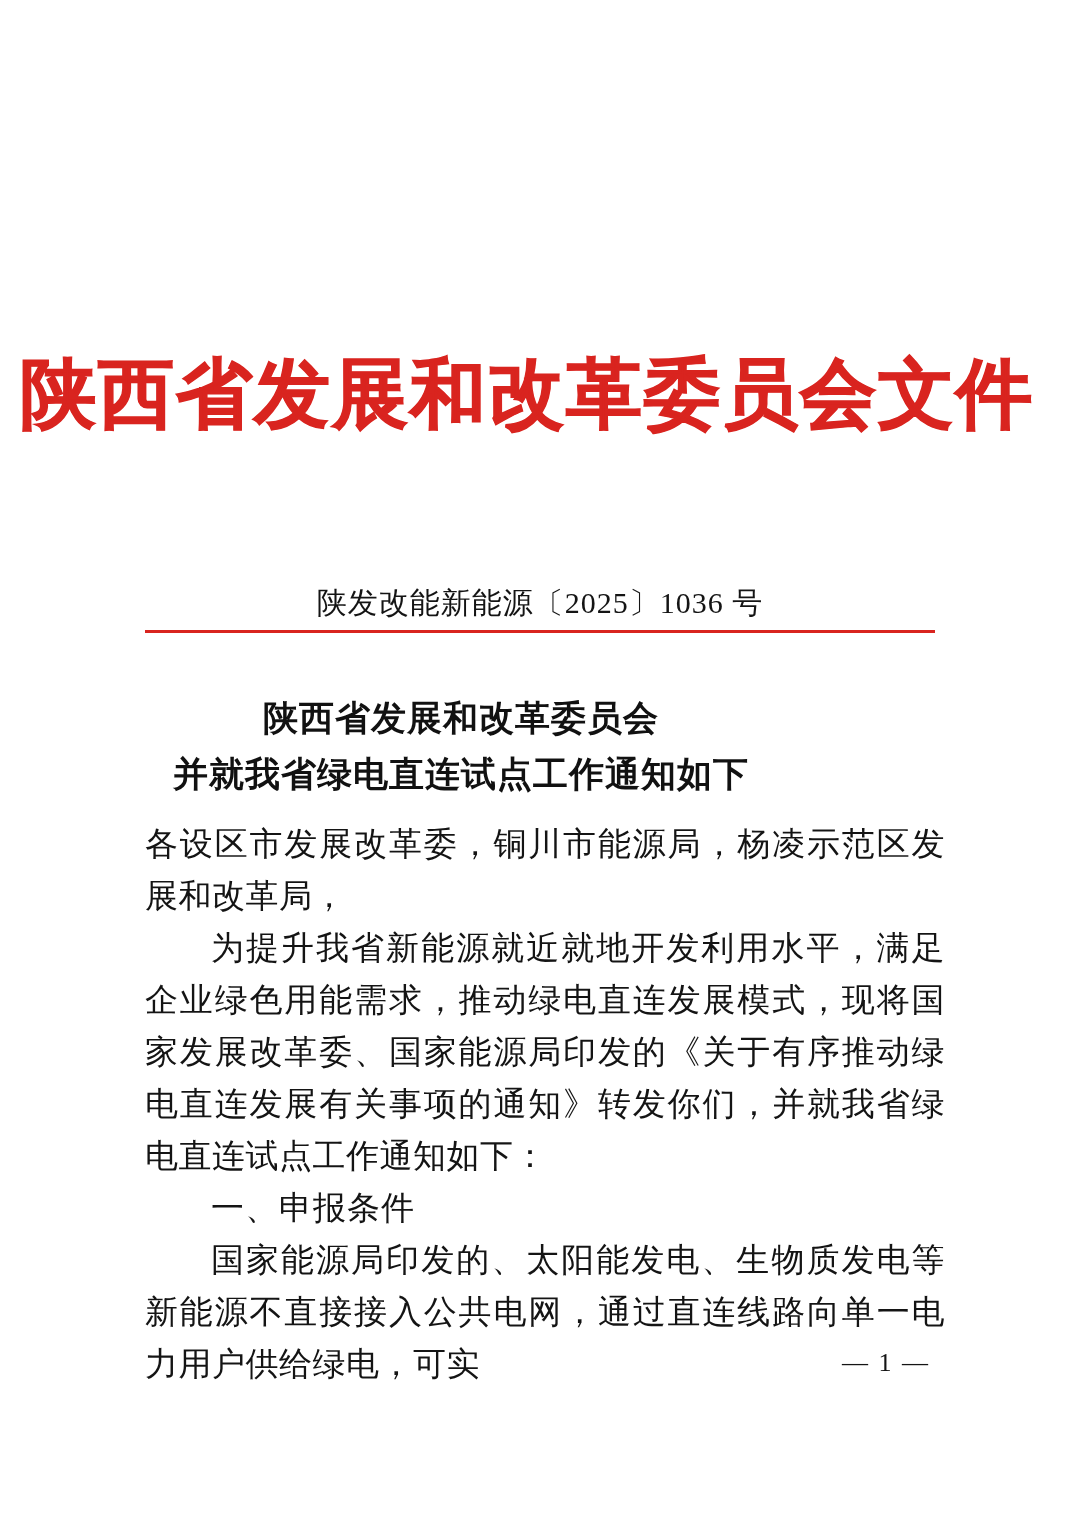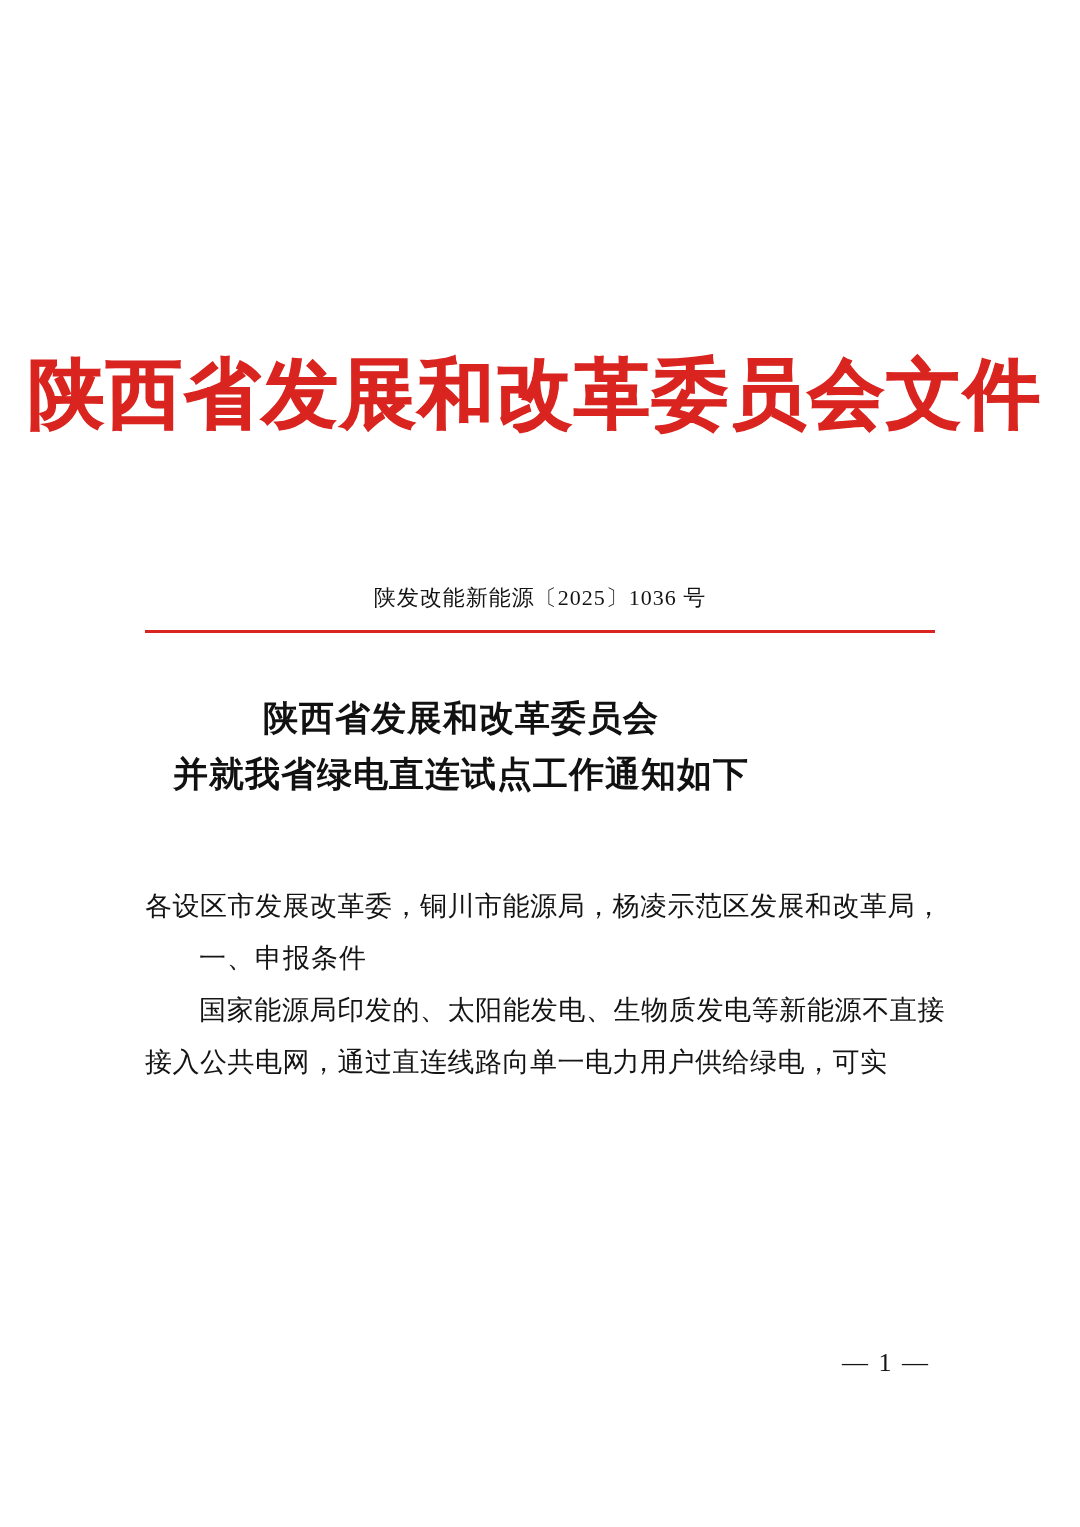--- a/index.html
+++ b/index.html
@@ -22,21 +22,21 @@
     width: 1080px;
     height: 1527px;
     box-sizing: border-box;
     padding: 0;
   }
 
   
   .masthead {
     position: absolute;
     top: 350px;
-    left: 16px;
+    left: 8px;
     width: 908px;
     text-align: center;
     padding-left: 12px;
   }
   .masthead-title {
     color: #d9241f;
     font-family: "DejaVu Serif", "Liberation Serif", serif;
     font-weight: bold;
     font-size: 76px;
     letter-spacing: 2px;
@@ -45,21 +45,21 @@
     -webkit-text-stroke: 1.2px #d9241f;
   }
 
   
   .doc-number {
     position: absolute;
     top: 583px;
     left: 0;
     width: 1080px;
     text-align: center;
-    font-size: 22px;
+    font-size: 30px;
     letter-spacing: 1px;
     color: #141414;
     font-family: "Liberation Serif", "DejaVu Serif", serif;
   }
 
   
   .red-rule {
     position: absolute;
     top: 630px;
     left: 145px;
@@ -81,24 +81,24 @@
     font-weight: bold;
     font-size: 35px;
     line-height: 1.6;
     letter-spacing: 1px;
     color: #111111;
   }
 
   
   .body-text {
     position: absolute;
-    top: 880px;
+    top: 818px;
     left: 145px;
     width: 800px;
-    font-size: 27px;
+    font-size: 33px;
     line-height: 52px;
     letter-spacing: 0.5px;
     color: #141414;
     text-align: justify;
     text-justify: inter-ideograph;
   }
   .para {
     margin: 0;
     text-indent: 0;
   }
@@ -140,19 +140,20 @@
 
   <div class="red-rule"></div>
 
   <div class="title-block">
     <div class="title-line">陕西省发展和改革委员会</div>
     <div class="title-line">并就我省绿电直连试点工作通知如下</div>
   </div>
 
   <div class="body-text">
     <p class="para">各设区市发展改革委，铜川市能源局，杨凌示范区发展和改革局，</p>
+    <p class="para indent">为提升我省新能源就近就地开发利用水平，满足企业绿色用能需求，推动绿电直连发展模式，现将国家发展改革委、国家能源局印发的《关于有序推动绿电直连发展有关事项的通知》转发你们，并就我省绿电直连试点工作通知如下：</p>
     <p class="heading">一、申报条件</p>
     <p class="para indent">国家能源局印发的、太阳能发电、生物质发电等新能源不直接接入公共电网，通过直连线路向单一电力用户供给绿电，可实</p>
   </div>
 
   <div class="page-number">— 1 —</div>
 
 </div>
 
 </body></html>

